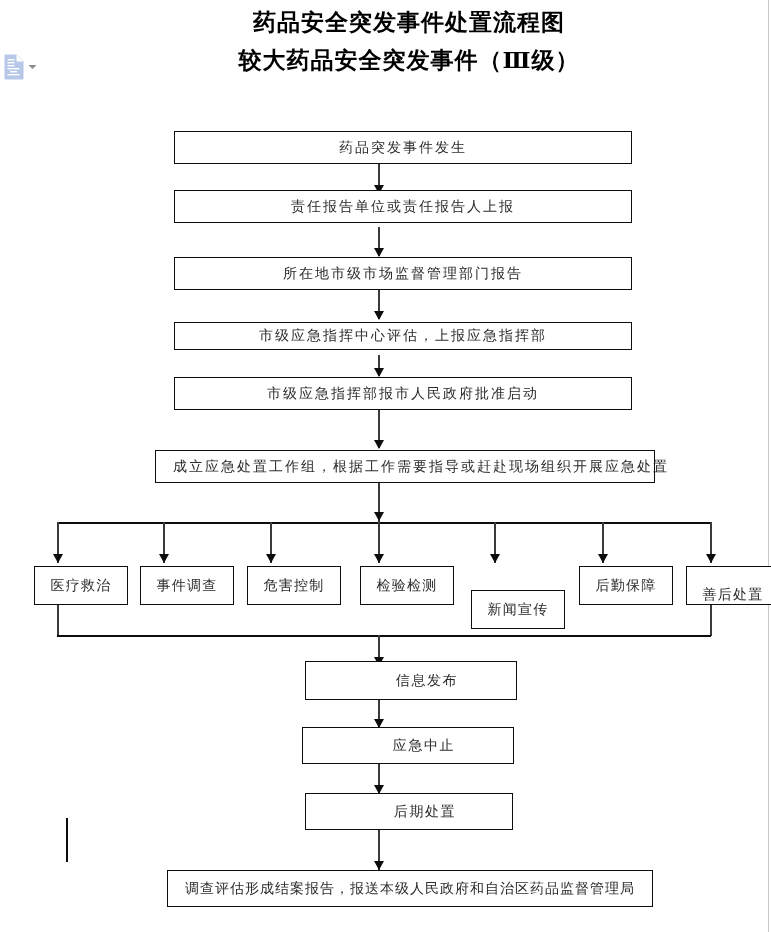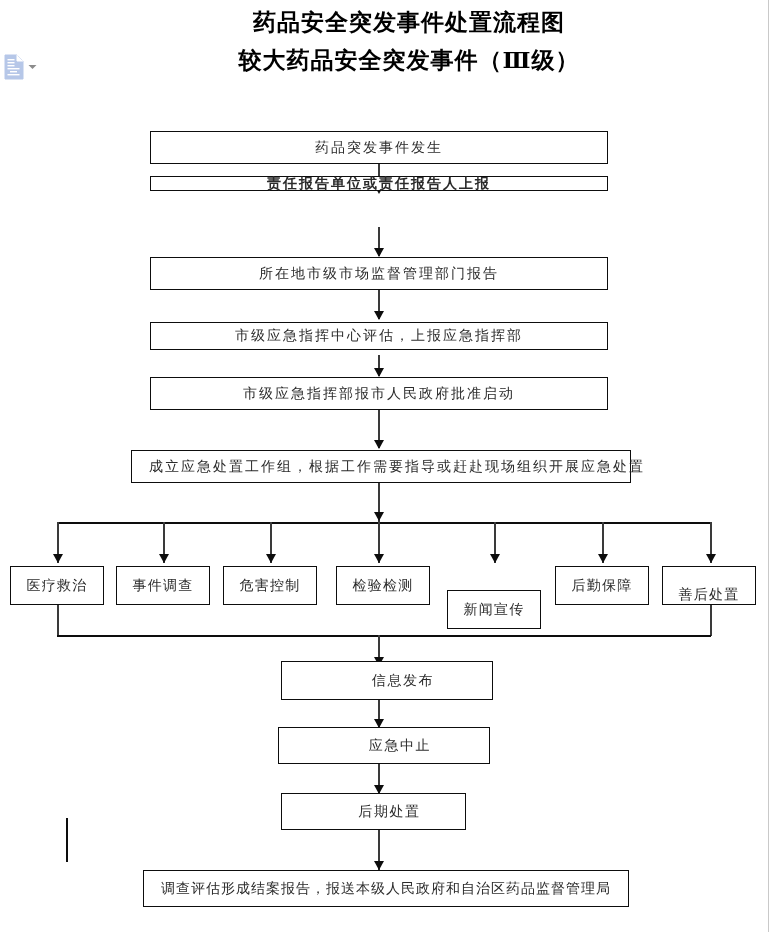--- a/index.html
+++ b/index.html
@@ -59,20 +59,21 @@
   
   .fbox {
     position: absolute;
     border: 1.3px solid #0d0d0d;
     background: #ffffff;
     display: flex;
     align-items: center;
     justify-content: center;
     color: #2b2b2b;
     white-space: nowrap;
+    margin-left: 24px;
   }
   .fbox span { display: block; }
 
   .fbox.wide     { font-size: 14px; letter-spacing: 2.0px; padding-left: 32px; }
   .fbox.stage    { font-size: 14px; letter-spacing: 2.0px; }
   .fbox.leaf     { font-size: 14px; letter-spacing: 1.2px; }
   .fbox.tail     { font-size: 14px; letter-spacing: 1.6px; padding-left: 32px; }
   .fbox.final    { font-size: 14px; letter-spacing: 1.0px; }
 
   
@@ -126,21 +127,21 @@
     <div class="title-line">药品安全突发事件处置流程图</div>
     <div class="title-line">较大药品安全突发事件（Ⅲ级）</div>
   </div>
 
   <div class="fbox stage" style="left:150px; top:131px; width:458px; height:33px;">
     <span>药品突发事件发生</span>
   </div>
   <div class="vline" style="left:378px; top:164px; height:22px;"></div>
   <div class="arrowhead" style="left:373.5px; top:185px;"></div>
 
-  <div class="fbox stage" style="left:150px; top:176px; width:458px; height:15px;font-weight:bold;">
+  <div class="fbox stage" style="left:150px; top:190px; width:458px; height:33px;">
     <span>责任报告单位或责任报告人上报</span>
   </div>
   <div class="vline" style="left:378px; top:227px; height:29px;"></div>
   <div class="arrowhead" style="left:373.5px; top:248px;"></div>
 
   <div class="fbox stage" style="left:150px; top:257px; width:458px; height:33px;">
     <span>所在地市级市场监督管理部门报告</span>
   </div>
   <div class="vline" style="left:378px; top:290px; height:29px;"></div>
   <div class="arrowhead" style="left:373.5px; top:311px;"></div>
@@ -215,21 +216,21 @@
   </div>
   <div class="vline" style="left:378px; top:700px; height:27px;"></div>
   <div class="arrowhead" style="left:373.5px; top:719px;"></div>
 
   <div class="fbox tail" style="left:278px; top:727px; width:212px; height:37px;">
     <span>应急中止</span>
   </div>
   <div class="vline" style="left:378px; top:764px; height:29px;"></div>
   <div class="arrowhead" style="left:373.5px; top:785px;"></div>
 
-  <div class="fbox tail" style="left:281px; top:793px; width:185px; height:37px;">
+  <div class="fbox tail" style="left:281px; top:793px; width:208px; height:37px;">
     <span>后期处置</span>
   </div>
   <div class="vline" style="left:378px; top:830px; height:40px;"></div>
   <div class="arrowhead" style="left:373.5px; top:861px;"></div>
 
   <div class="stray-mark" style="left:66px; top:818px; height:44px;"></div>
 
   <div class="fbox final" style="left:143px; top:870px; width:486px; height:37px;">
     <span>调查评估形成结案报告，报送本级人民政府和自治区药品监督管理局</span>
   </div>

